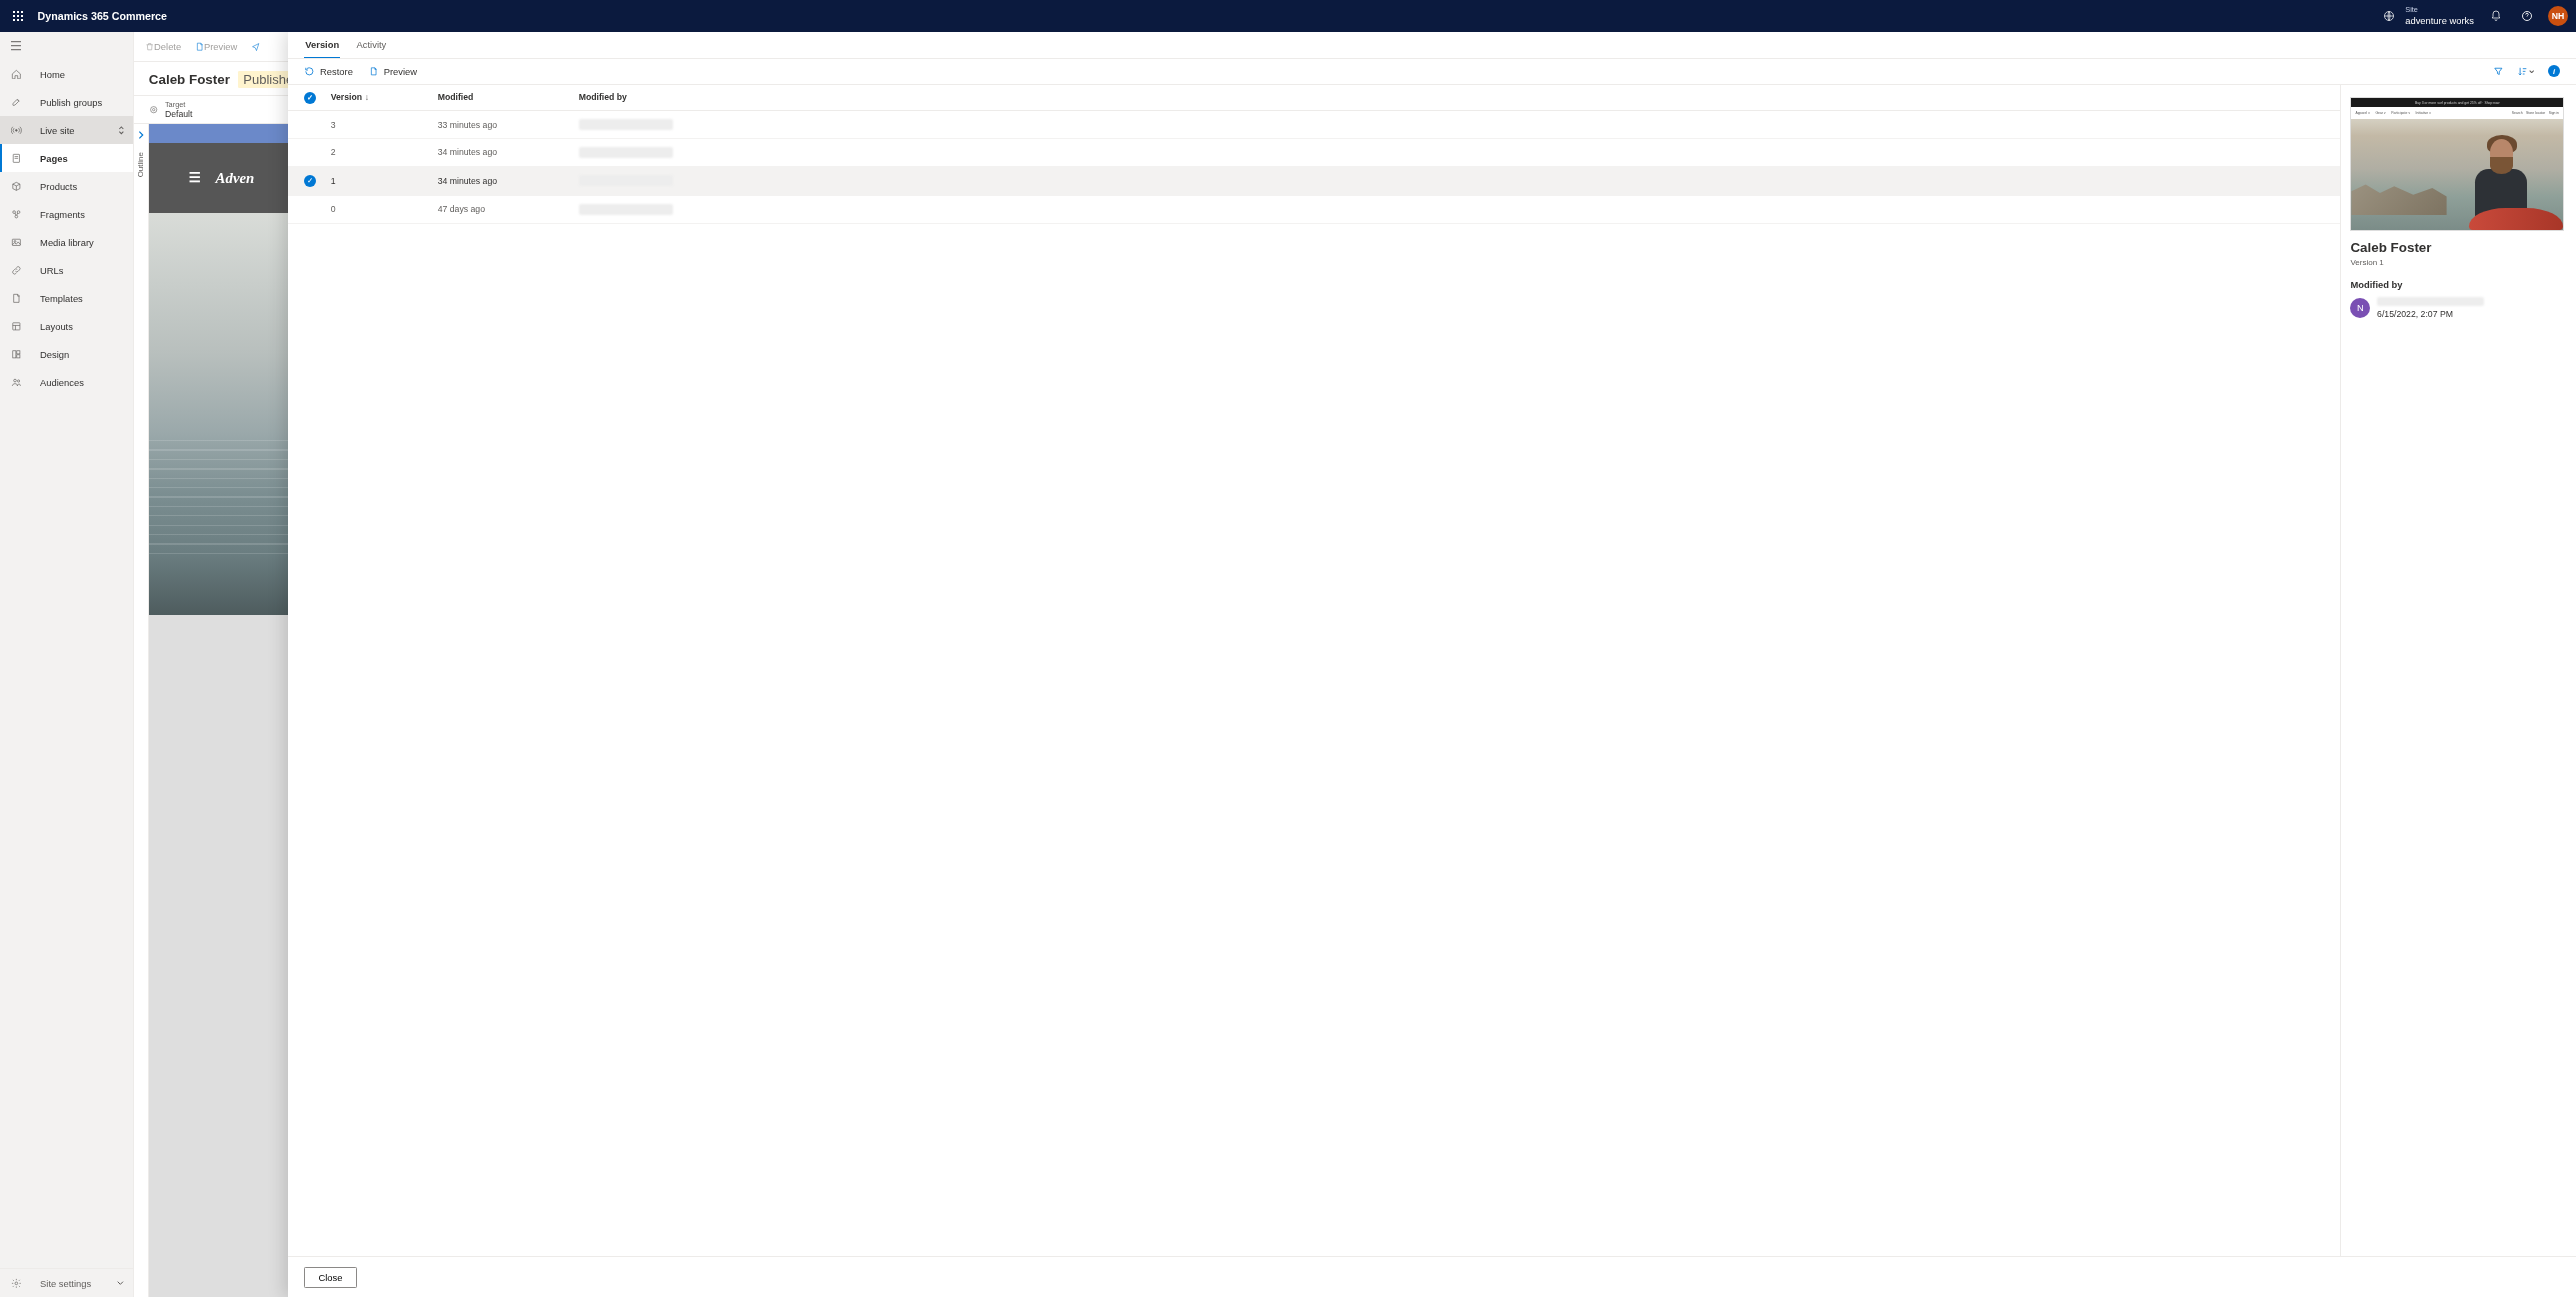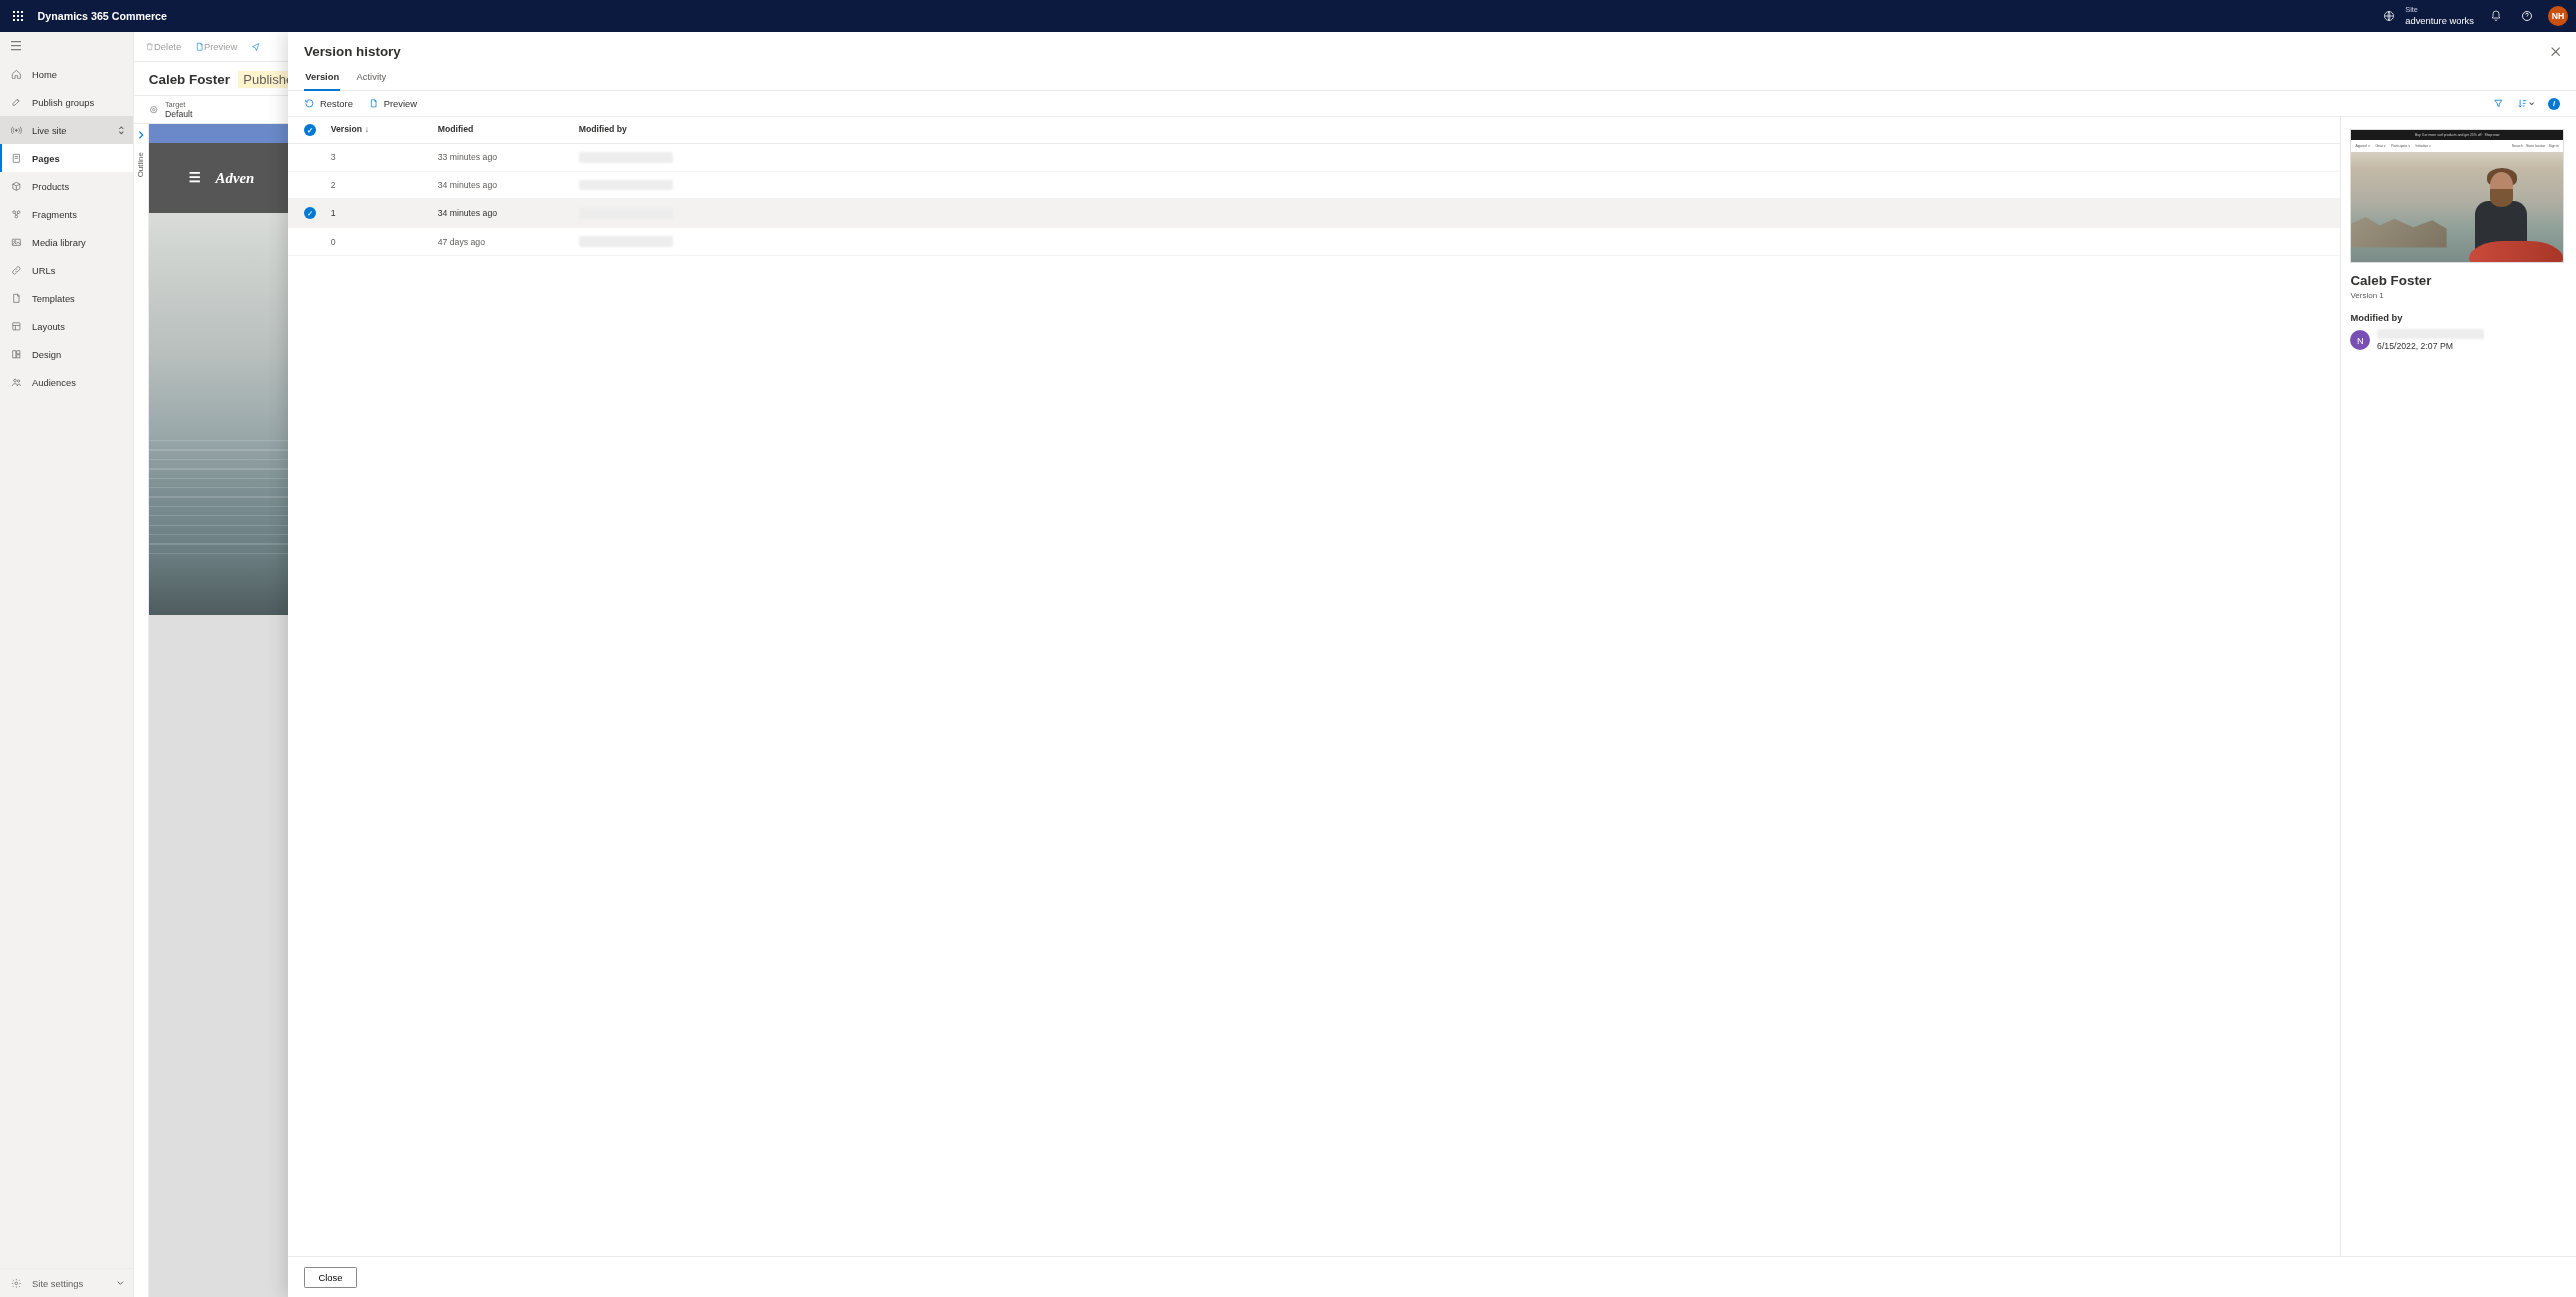--- a/index.html
+++ b/index.html
@@ -20,21 +20,21 @@
 .icon-btn { width: 19px; height: 19px; display: flex; align-items: center; justify-content: center; cursor: pointer; color: #fff; }
 .avatar { width: 20px; height: 20px; border-radius: 50%; background: #ca5010; display: flex; align-items: center; justify-content: center; font-size: 8.7px; font-weight: 600; color: #fff; }
 
 
 .body { flex: 1; display: flex; overflow: hidden; position: relative; }
 
 
 .sidebar { width: 134px; background: #f3f2f1; border-right: 0.7px solid #edebe9; display: flex; flex-direction: column; flex-shrink: 0; }
 .hamburger { height: 28px; display: flex; align-items: center; padding-left: 10.7px; color: #605e5c; cursor: pointer; }
 .nav { flex: 1; }
-.nav-item { display: flex; align-items: center; height: 28px; padding: 0 10.7px; cursor: pointer; color: #323130; position: relative; }
+.nav-item { display: flex; align-items: center; height: 28px; padding: 0 10.7px; cursor: pointer; color: #323130; position: relative; gap: 8px; }
 .nav-item .nav-icon { width: 12px; height: 12px; margin-right: 9.4px; color: #605e5c; display: flex; align-items: center; justify-content: center; }
 .nav-item.active { background: #fff; font-weight: 600; }
 .nav-item.active::before { content: ''; position: absolute; left: 0; top: 0; bottom: 0; width: 2px; background: #0078d4; }
 .nav-item.live-site { background: #e1dfdd; }
 .nav-item.live-site .chev { position: absolute; right: 8px; color: #605e5c; font-size: 7.4px; }
 .nav-label { font-size: 9.4px; }
 .sidebar-footer { border-top: 0.7px solid #edebe9; }
 .sidebar-footer .nav-item { color: #605e5c; }
 .sidebar-footer .chev-down { position: absolute; right: 9.4px; font-size: 7.4px; }
 
@@ -364,29 +364,20 @@
           </div>
           <div class="preview-hero">
             <div class="waves"></div>
             <div class="rocks"></div>
           </div>
         </div>
       </div>
     </div>
 
     <div class="panel">
-      <div class="panel-head">
-        <span class="panel-title">Version history</span>
-        <span class="panel-close">
-          <svg width="9.4" height="9.4" viewBox="0 0 14 14" stroke="#605e5c" stroke-width="1.5">
-              <line x1="1" y1="1" x2="13" y2="13"></line>
-              <line x1="13" y1="1" x2="1" y2="13"></line>
-            </svg>
-        </span>
-      </div>
       <div class="tabs">
         <div class="tab active">Version</div>
         <div class="tab">Activity</div>
       </div>
       <div class="panel-toolbar">
         <div class="tb-btn">
           <span class="tico">
               <svg width="10.7" height="10.7" viewBox="0 0 24 24" fill="none" stroke="#0078d4" stroke-width="1.8">
                 <path d="M4 12a8 8 0 108-8 7.9 7.9 0 00-6 2.7M4 4v5h5"></path>
               </svg>

